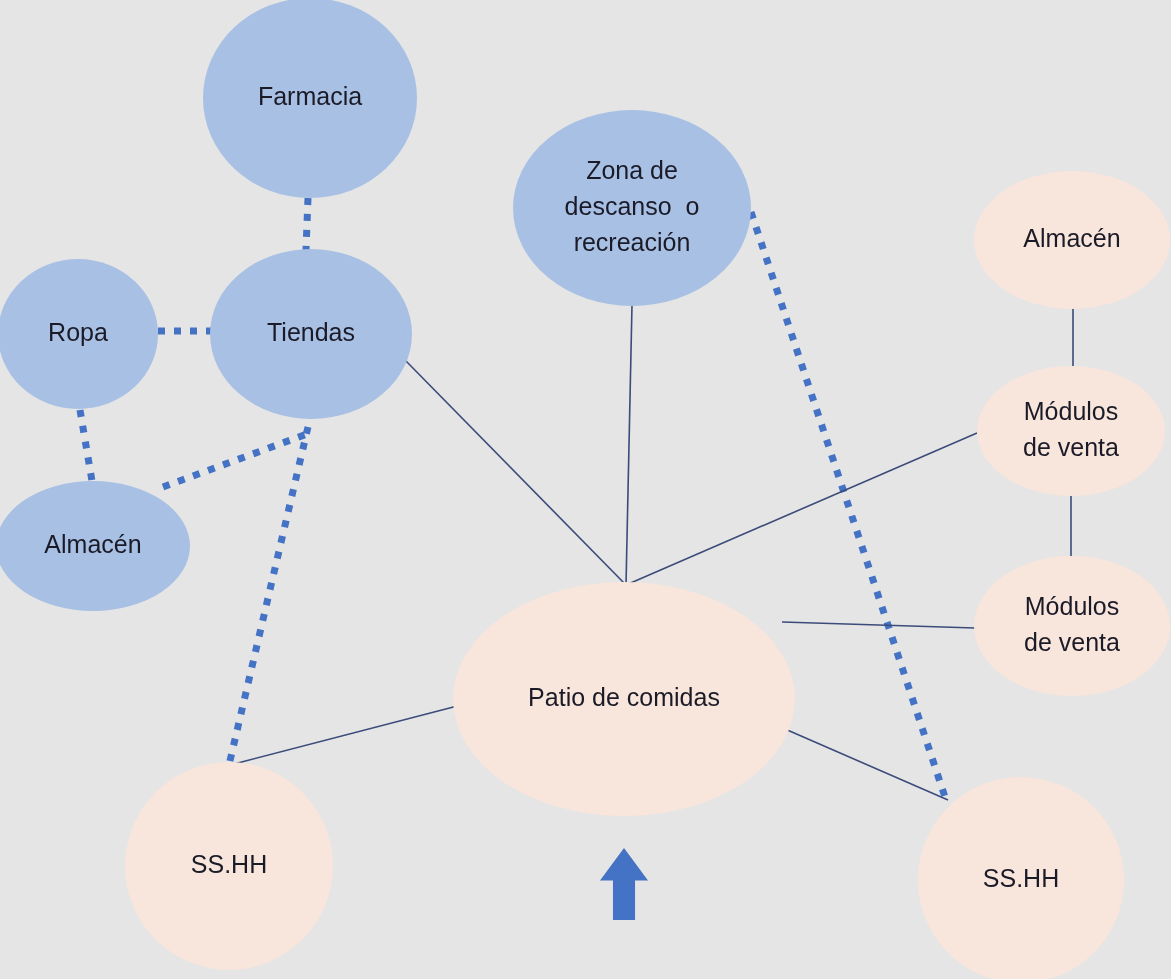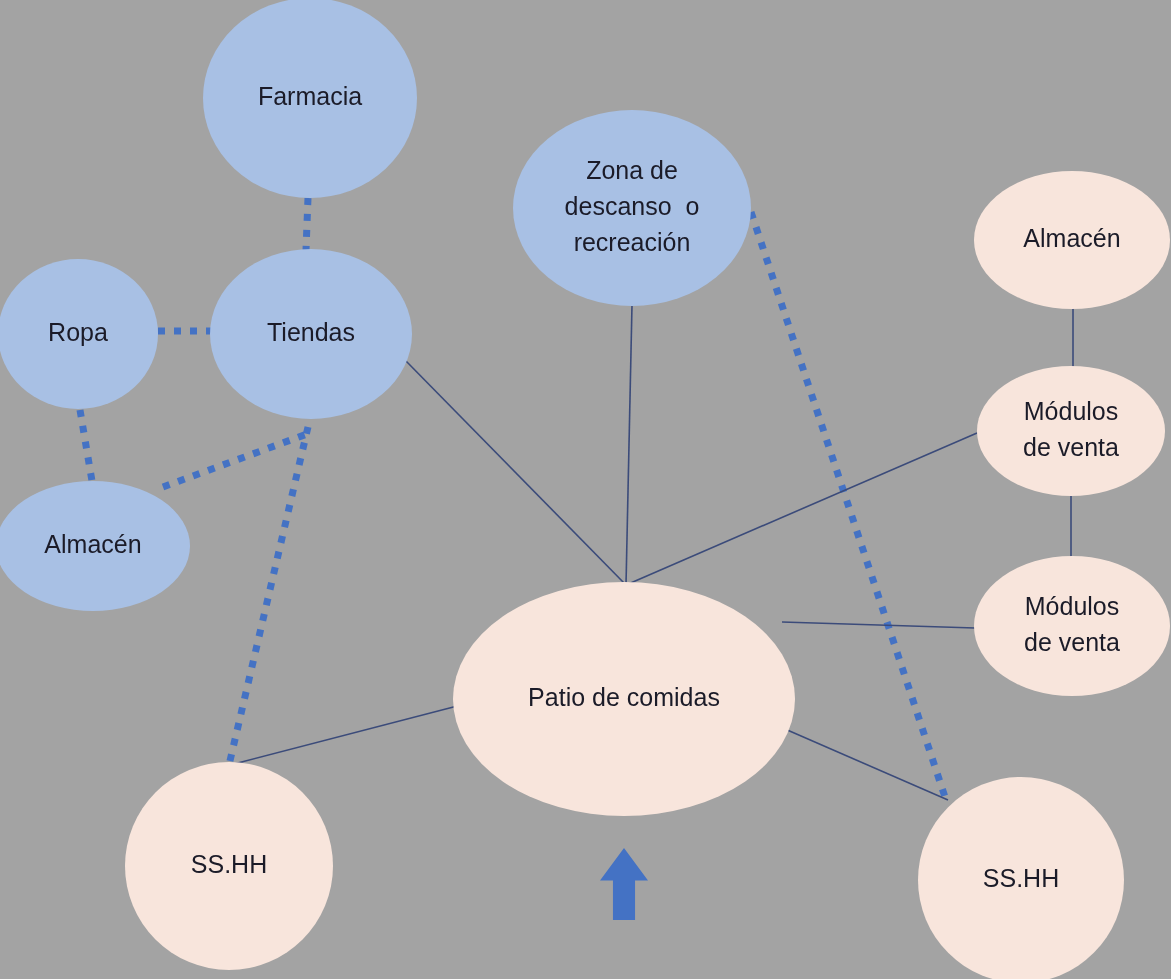--- a/index.html
+++ b/index.html
@@ -7,21 +7,21 @@
     padding: 0;
     background: #000000;
   }
   body {
     font-family: "Liberation Sans", sans-serif;
   }
   #canvas {
     position: relative;
     width: 1171px;
     height: 979px;
-    background: #a3a3a3;
+    background: #e5e5e5;
     overflow: hidden;
   }
   #diagram-svg {
     position: absolute;
     left: 0;
     top: 0;
     width: 1171px;
     height: 979px;
   }
   .node-label {

